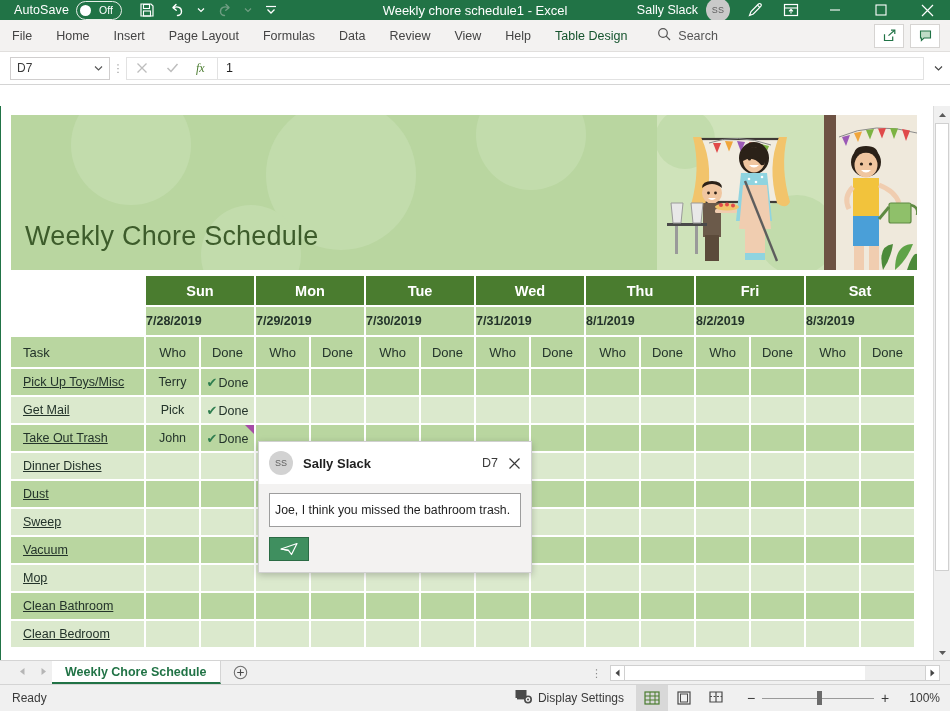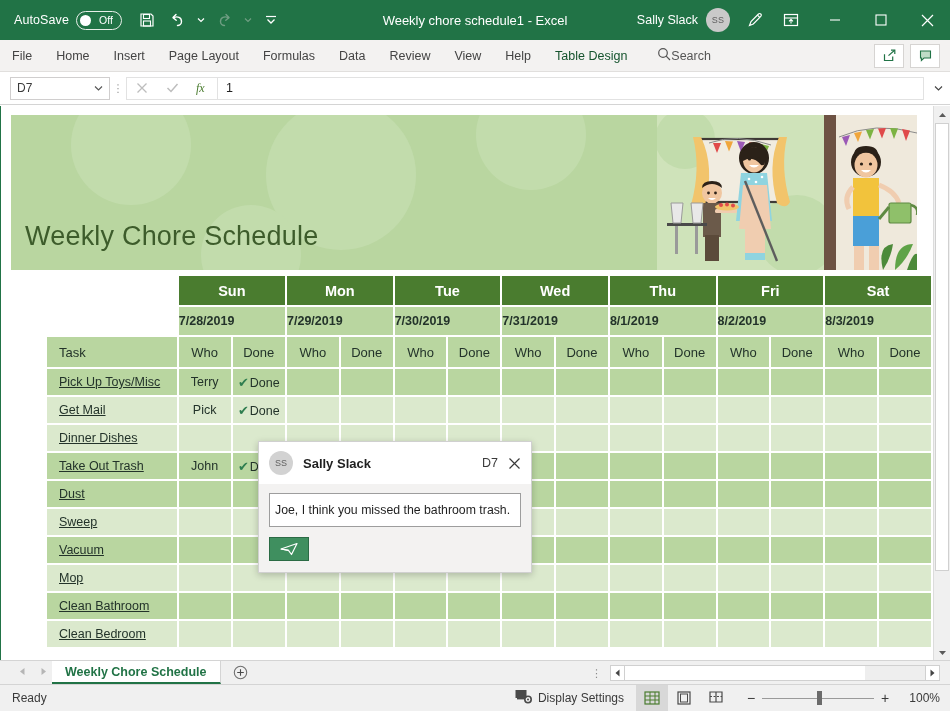--- a/index.html
+++ b/index.html
@@ -6,21 +6,21 @@
   body {
     width: 950px; height: 711px;
     font-family: "Liberation Sans", sans-serif;
     background: #ffffff;
     overflow: hidden;
     position: relative;
   }
 
   
   .titlebar {
-    height: 40px; background: #217346;
+    height: 20px; background: #217346;
     display: flex; align-items: center;
     position: relative; color: #fff;
   }
   .qat { display: flex; align-items: center; padding-left: 14px; gap: 0; }
   .autosave-label { font-size: 12.5px; color: #fff; margin-right: 7px; letter-spacing: .1px; }
   .toggle {
     width: 46px; height: 19px; border: 1.4px solid #e8efe9; border-radius: 10px;
     display: flex; align-items: center; padding: 0 3px; gap: 8px;
   }
   .toggle .knob { width: 11px; height: 11px; border-radius: 50%; background: #fff; flex: 0 0 auto; }
@@ -55,21 +55,21 @@
   .ribbon-tabs {
     height: 32px; background: #f3f2f1;
     display: flex; align-items: center; position: relative;
     border-bottom: 1px solid #e1dfdd;
   }
   .rtab {
     font-size: 12.5px; color: #444; padding: 0 12px; height: 32px;
     display: flex; align-items: center; white-space: nowrap;
   }
   .rtab.ctx { color: #14532d; }
-  .search-wrap { display: flex; align-items: center; margin-left: 18px; }
+  .search-wrap { display: flex; align-items: center; margin-left: 18px; gap: 7px; }
   .search-ico { color: #555; }
   .search-txt { font-size: 12.5px; color: #555; }
   .ribbon-right { margin-left: auto; display: flex; align-items: center; gap: 6px; padding-right: 10px; }
   .rr-btn {
     width: 30px; height: 24px; border: 1px solid #d6d4d2; background: #fff;
     display: flex; align-items: center; justify-content: center;
   }
 
   
   .formula-bar {
@@ -119,21 +119,20 @@
     font-size: 27px; color: #3d5c2b; font-weight: normal;
     letter-spacing: .2px;
   }
   .banner-art { position: absolute; right: 0; top: 0; width: 260px; height: 155px; }
 
   
   .ctable {
     position: absolute; left: 10px; top: 170px;
     border-collapse: separate; border-spacing: 0;
     font-size: 12.5px;
-    margin-left: 36px;
   }
   .ctable td, .ctable th { padding: 0; }
   .c-task { width: 135px; }
   .c-who  { width: 55px; }
   .c-done { width: 55px; }
 
   .hd-day {
     background: #4a7c2f; color: #fff; font-weight: bold; font-size: 14.5px;
     text-align: center; height: 29px; border-right: 2px solid #fff;
   }
@@ -571,41 +570,41 @@
             <td class="td-done c-done"></td>
             <td class="td-who c-who"></td>
             <td class="td-done c-done"></td>
             <td class="td-who c-who"></td>
             <td class="td-done c-done"></td>
             <td class="td-who c-who"></td>
             <td class="td-done c-done"></td>
             <td class="td-who c-who"></td>
             <td class="td-done c-done"></td>
           </tr>
-          <tr class="body-row even">
-            <td class="td-task c-task">Dinner Dishes</td>
-            <td class="td-who c-who"></td>
-            <td class="td-done c-done"></td>
-            <td class="td-who c-who"></td>
-            <td class="td-done c-done"></td>
-            <td class="td-who c-who"></td>
-            <td class="td-done c-done"></td>
-            <td class="td-who c-who"></td>
-            <td class="td-done c-done"></td>
-            <td class="td-who c-who"></td>
-            <td class="td-done c-done"></td>
-            <td class="td-who c-who"></td>
-            <td class="td-done c-done"></td>
-            <td class="td-who c-who"></td>
-            <td class="td-done c-done"></td>
-          </tr>
           <tr class="body-row odd">
             <td class="td-task c-task">Take Out Trash</td>
             <td class="td-who c-who">John</td>
             <td class="td-done c-done"><span class="chk">✔</span>Done<span class="cmt-flag"></span></td>
+            <td class="td-who c-who"></td>
+            <td class="td-done c-done"></td>
+            <td class="td-who c-who"></td>
+            <td class="td-done c-done"></td>
+            <td class="td-who c-who"></td>
+            <td class="td-done c-done"></td>
+            <td class="td-who c-who"></td>
+            <td class="td-done c-done"></td>
+            <td class="td-who c-who"></td>
+            <td class="td-done c-done"></td>
+            <td class="td-who c-who"></td>
+            <td class="td-done c-done"></td>
+          </tr>
+          <tr class="body-row even">
+            <td class="td-task c-task">Dinner Dishes</td>
+            <td class="td-who c-who"></td>
+            <td class="td-done c-done"></td>
             <td class="td-who c-who"></td>
             <td class="td-done c-done"></td>
             <td class="td-who c-who"></td>
             <td class="td-done c-done"></td>
             <td class="td-who c-who"></td>
             <td class="td-done c-done"></td>
             <td class="td-who c-who"></td>
             <td class="td-done c-done"></td>
             <td class="td-who c-who"></td>
             <td class="td-done c-done"></td>

